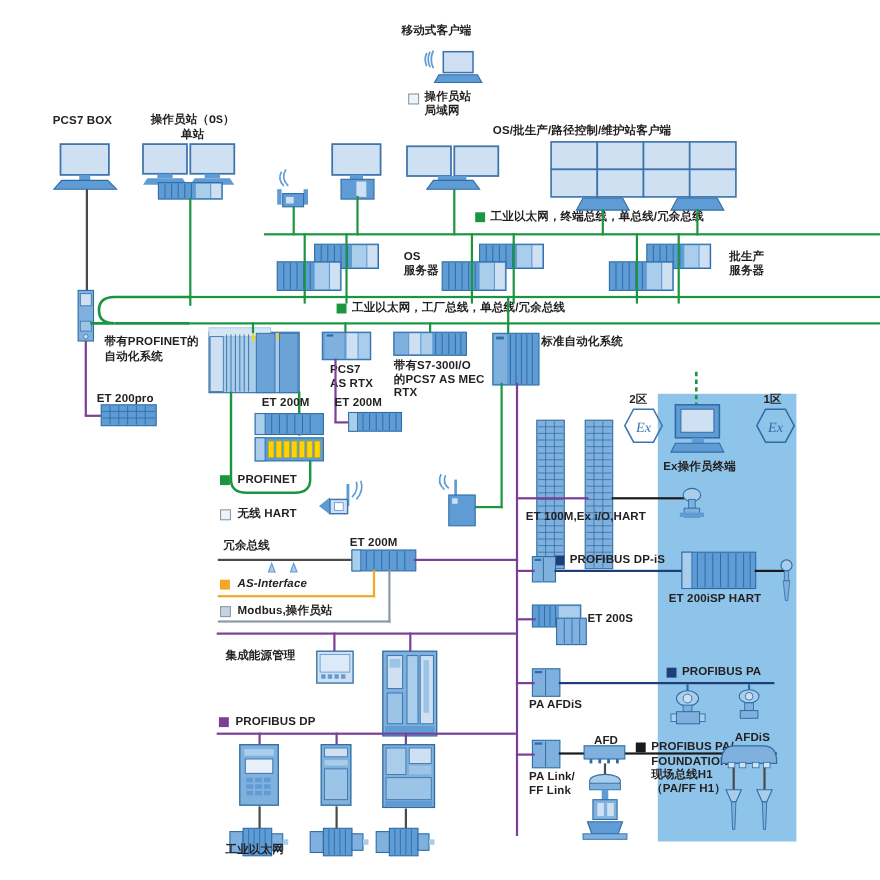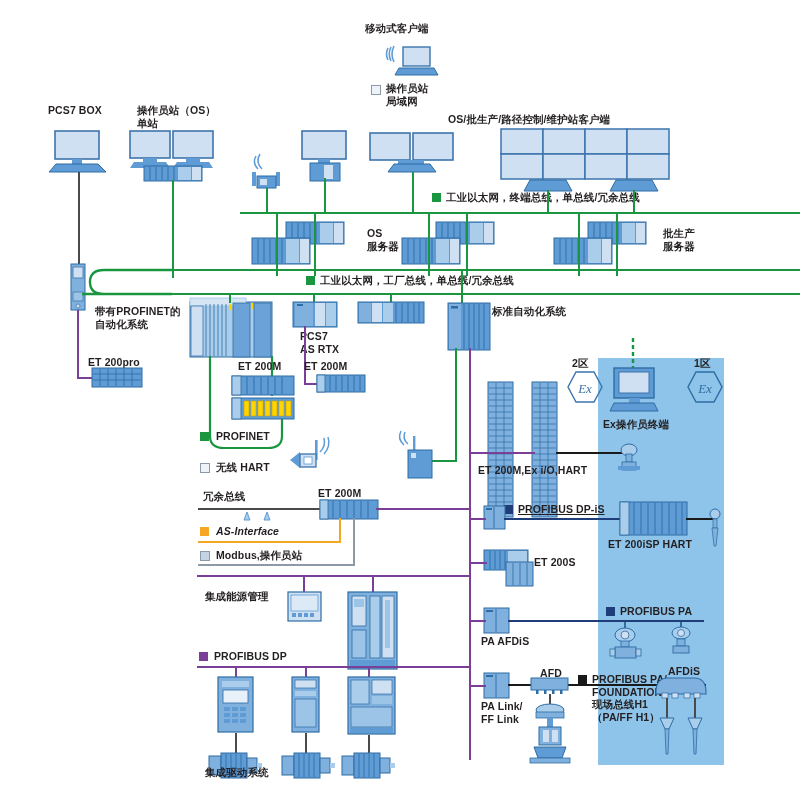--- a/index.html
+++ b/index.html
@@ -53,21 +53,21 @@
 
   <div class="thin" style="left:78px;top:172px;height:96px;"></div>
 
   <svg class="abs" style="left:68px;top:264px;" width="20" height="48" viewBox="0 0 20 48">
     <rect x="3" y="0" width="14" height="46" fill="#7fb0de" stroke="#2e6da4" stroke-width="1"></rect>
     <rect x="5" y="3" width="10" height="11" fill="#cfe0f3" stroke="#3d74ac" stroke-width=".8"></rect>
     <rect x="5" y="28" width="10" height="9" fill="#9cc4e6" stroke="#3d74ac" stroke-width=".7"></rect>
     <circle cx="10" cy="42" r="2" fill="#cfe0f3" stroke="#3d74ac" stroke-width=".7"></circle>
   </svg>
 
-  <div class="lbl" style="left:137px;top:104px;text-align:left;">操作员站（OS）
+  <div class="lbl" style="left:137px;top:104px;text-align:center;font-family:Liberation Mono, monospace;">操作员站（OS）
 单站</div>
   <svg class="abs" style="left:128px;top:130px;" width="88" height="48" viewBox="0 0 88 48">
     <rect x="2" y="1" width="40" height="27" fill="#cfe0f3" stroke="#3d74ac" stroke-width="1.6"></rect>
     <rect x="45" y="1" width="40" height="27" fill="#cfe0f3" stroke="#3d74ac" stroke-width="1.6"></rect>
     <rect x="15" y="28" width="14" height="4" fill="#5f9bd5"></rect>
     <rect x="58" y="28" width="14" height="4" fill="#5f9bd5"></rect>
     <path d="M6 32 L38 32 L42 38 L2 38 Z" fill="#5f9bd5"></path>
     <path d="M49 32 L81 32 L85 38 L45 38 Z" fill="#5f9bd5"></path>
   </svg>
   <svg class="abs" style="left:144px;top:166px;" width="58" height="16" viewBox="0 0 58 16">
@@ -330,20 +330,23 @@
     <rect x="14" y="1" width="10" height="19" fill="#cfe0f3"></rect>
     <rect x="25" y="1" width="10" height="19" fill="#a9cdea"></rect>
     <g stroke="#2e6da4" stroke-width=".9">
       <line x1="38" y1="1" x2="38" y2="20"></line>
         <line x1="44" y1="1" x2="44" y2="20"></line>
       <line x1="50" y1="1" x2="50" y2="20"></line>
         <line x1="56" y1="1" x2="56" y2="20"></line>
       <line x1="61" y1="1" x2="61" y2="20"></line>
     </g>
   </svg>
+  <div class="lbl" style="left:358px;top:326px;">带有S7-300I/O
+的PCS7 AS MEC
+RTX</div>
 
   <div class="bus busV" style="left:461px;top:269px;height:36px;"></div>
   <svg class="abs" style="left:448px;top:303px;" width="42" height="48" viewBox="0 0 42 48">
     <rect x="0" y="0" width="42" height="47" fill="#5f9bd5" stroke="#2e6da4" stroke-width="1"></rect>
     <rect x="1" y="1" width="12" height="45" fill="#7fb0de"></rect>
     <rect x="3" y="3" width="7" height="2.5" fill="#2e6da4"></rect>
     <g stroke="#2e6da4" stroke-width=".9">
       <line x1="16" y1="1" x2="16" y2="46"></line>
         <line x1="21" y1="1" x2="21" y2="46"></line>
       <line x1="26" y1="1" x2="26" y2="46"></line>
@@ -464,31 +467,31 @@
         <line x1="1" y1="108" x2="24" y2="108"></line>
       <line x1="1" y1="114" x2="24" y2="114"></line>
         <line x1="1" y1="120" x2="24" y2="120"></line>
       <line x1="1" y1="126" x2="24" y2="126"></line>
       <line x1="8" y1="1" x2="8" y2="134"></line>
         <line x1="16" y1="1" x2="16" y2="134"></line>
     </g>
   </svg>
   <div class="pbus pbusH" style="left:469px;top:452px;width:66px;"></div>
   <div class="blk blkH" style="left:556px;top:452px;width:66px;"></div>
-  <div class="lbl" style="left:478px;top:464px;">ET 200M,Ex i/O,HART</div>
+  <div class="lbl" style="left:478px;top:464px;">ET 100M,Ex i/O,HART</div>
 
   <svg class="abs" style="left:616px;top:442px;" width="26" height="34" viewBox="0 0 26 34">
     <ellipse cx="13" cy="8" rx="8" ry="6" fill="#a9cdea" stroke="#2e6da4" stroke-width="1"></ellipse>
     <rect x="10" y="12" width="6" height="8" fill="#7fb0de" stroke="#2e6da4" stroke-width=".8"></rect>
     <rect x="6" y="20" width="14" height="8" fill="#7fb0de" stroke="#2e6da4" stroke-width=".8"></rect>
     <rect x="2" y="24" width="22" height="4" fill="#5f9bd5"></rect>
   </svg>
 
   <div class="legsq" style="left:504px;top:505px;background:#1f3e79;"></div>
-  <div class="lbl" style="left:518px;top:503px;text-decoration:underline;">PROFIBUS DP-iS</div>
+  <div class="lbl" style="left:518px;top:503px;">PROFIBUS DP-iS</div>
   <svg class="abs" style="left:484px;top:506px;" width="22" height="24" viewBox="0 0 22 24">
     <rect x="0" y="0" width="21" height="23" fill="#7fb0de" stroke="#2e6da4" stroke-width="1"></rect>
     <line x1="10" y1="1" x2="10" y2="22" stroke="#2e6da4" stroke-width=".9"></line>
     <rect x="2" y="2" width="6" height="2" fill="#2e6da4"></rect>
   </svg>
   <div class="pbus pbusH" style="left:469px;top:518px;width:17px;"></div>
   <div class="navy" style="left:504px;top:518px;width:118px;"></div>
   <svg class="abs" style="left:620px;top:502px;" width="68" height="34" viewBox="0 0 68 34">
     <rect x="0" y="0" width="67" height="33" fill="#5f9bd5" stroke="#2e6da4" stroke-width="1"></rect>
     <rect x="0" y="0" width="9" height="33" fill="#a9cdea" stroke="#2e6da4" stroke-width=".8"></rect>
@@ -626,21 +629,21 @@
     <rect x="14" y="1" width="26" height="25" fill="#5f9bd5" stroke="#2e6da4" stroke-width="1"></rect>
     <g stroke="#2e6da4" stroke-width=".8">
       <line x1="19" y1="2" x2="19" y2="25"></line>
         <line x1="24" y1="2" x2="24" y2="25"></line>
       <line x1="29" y1="2" x2="29" y2="25"></line>
         <line x1="34" y1="2" x2="34" y2="25"></line>
     </g>
     <rect x="40" y="6" width="10" height="15" fill="#7fb0de" stroke="#2e6da4" stroke-width="1"></rect>
     <rect x="50" y="11" width="5" height="5" fill="#a9cdea"></rect>
   </svg>
-  <div class="lbl" style="left:205px;top:766px;">集成驱动系统</div>
+  <div class="lbl" style="left:205px;top:766px;">工业以太网</div>
 
   <svg class="abs" style="left:484px;top:608px;" width="26" height="26" viewBox="0 0 26 26">
     <rect x="0" y="0" width="25" height="25" fill="#7fb0de" stroke="#2e6da4" stroke-width="1"></rect>
     <line x1="12" y1="1" x2="12" y2="24" stroke="#2e6da4" stroke-width=".9"></line>
     <rect x="2" y="2" width="7" height="2" fill="#2e6da4"></rect>
   </svg>
   <div class="pbus pbusH" style="left:469px;top:620px;width:17px;"></div>
   <div class="navy" style="left:508px;top:620px;width:196px;"></div>
   <div class="legsq" style="left:606px;top:607px;background:#1f3e79;"></div>
   <div class="lbl" style="left:620px;top:605px;">PROFIBUS PA</div>

